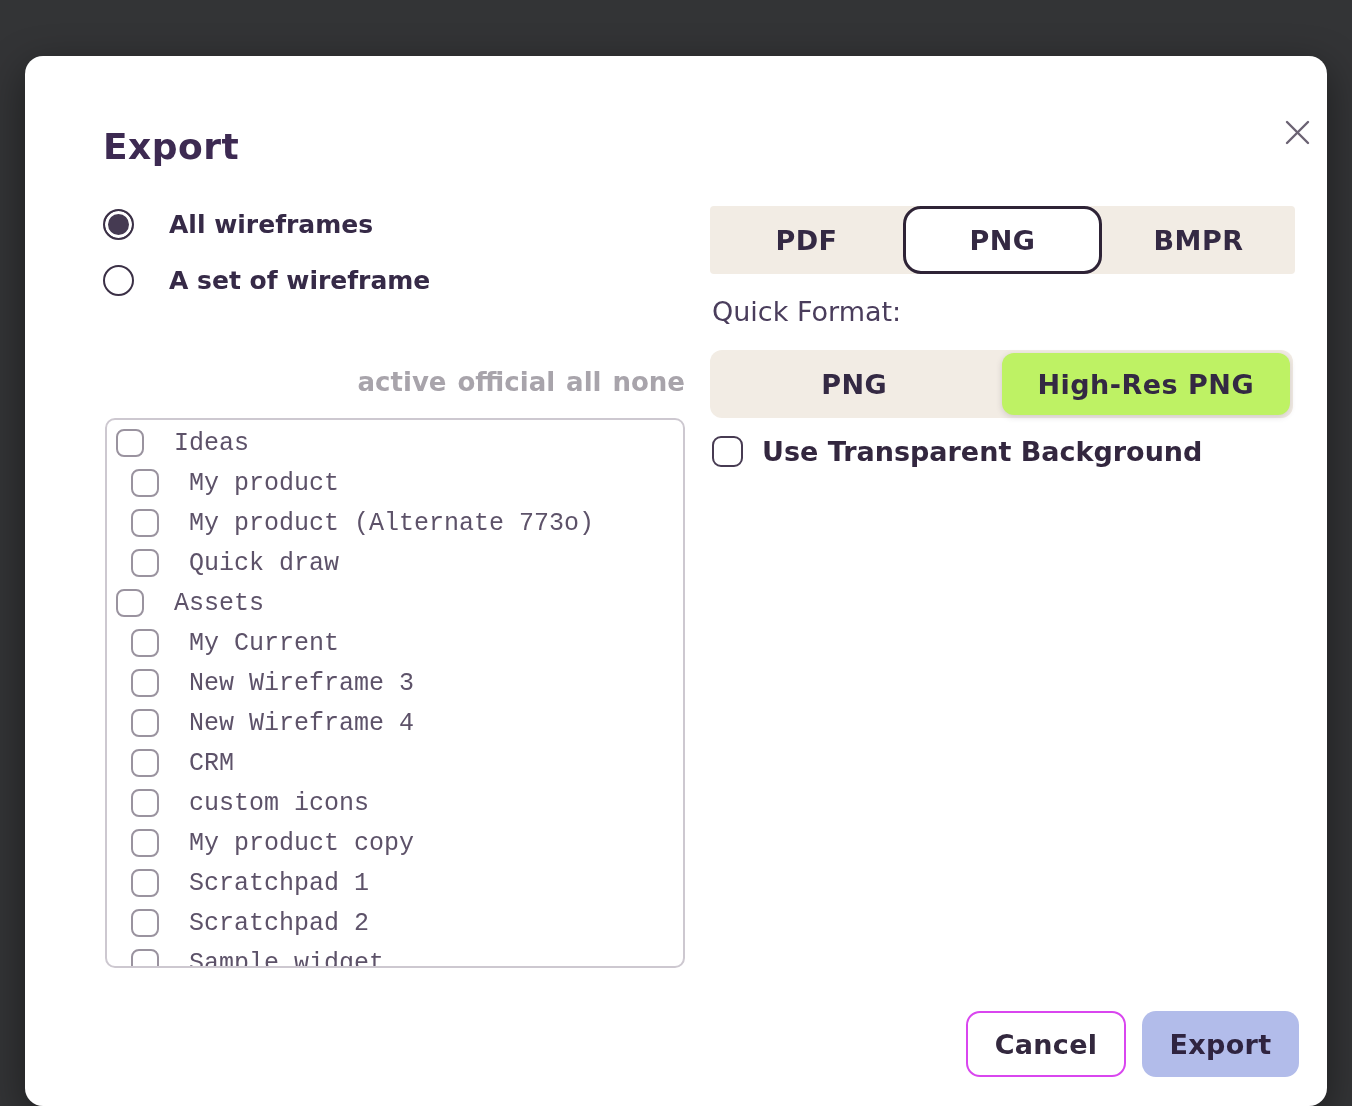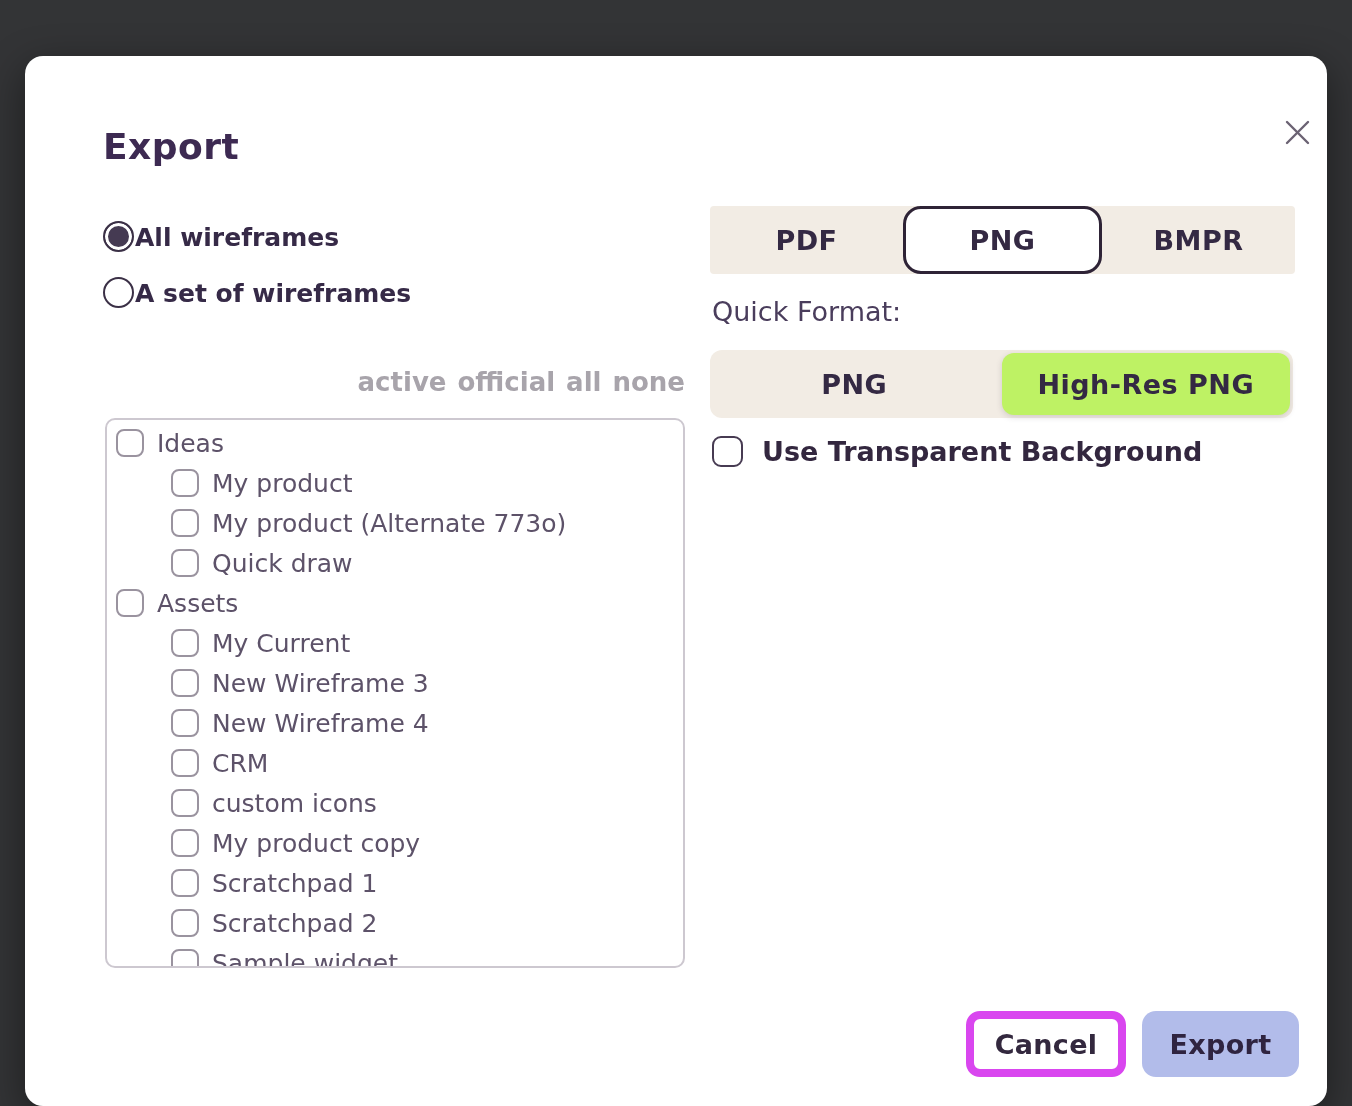--- a/index.html
+++ b/index.html
@@ -14,37 +14,37 @@
   .title{
     position:absolute;left:78px;top:70px;margin:0;
     font-size:36px;font-weight:bold;color:#3d2a52;letter-spacing:.5px;
   }
   .close{
     position:absolute;left:1246px;top:50px;width:52px;height:52px;
     display:flex;align-items:center;justify-content:center;cursor:pointer;
   }
   
   .scope{position:absolute;left:78px;top:140px;}
-  .radio-row{display:flex;align-items:flex-end;height:56px;gap:1px;cursor:pointer;}
+  .radio-row{display:flex;align-items:center;height:56px;gap:35px;cursor:pointer;}
   .radio{
     width:31px;height:31px;border-radius:50%;flex:none;box-sizing:border-box;
     border:2.5px solid #3b3046;background:#ffffff;
   }
   .radio.selected{background:#453a52;box-shadow:inset 0 0 0 3px #ffffff;}
   .radio-label{font-size:25px;font-weight:bold;color:#362a47;}
   
   .quick-links{position:absolute;left:80px;top:311px;width:580px;text-align:right;white-space:nowrap;}
   .quick-link{display:inline-block;margin-left:11px;font-size:26px;font-weight:bold;color:#a8a4ab;cursor:pointer;}
   
   .listbox{
     position:absolute;left:80px;top:362px;width:580px;height:550px;box-sizing:border-box;
     border:2px solid #cdc8d0;border-radius:10px;overflow:hidden;padding-top:3px;background:#fff;
   }
-  .tree-row{display:flex;align-items:center;height:40px;gap:13px;padding-left:9px;cursor:default;}
-  .tree-row.child{padding-left:64px;align-items:center;}
+  .tree-row{display:flex;align-items:center;height:40px;gap:30px;padding-left:9px;cursor:default;font-family:Liberation Mono, monospace;}
+  .tree-row.child{padding-left:24px;align-items:center;}
   .checkbox{
     width:28px;height:28px;flex:none;box-sizing:border-box;background:#fff;
     border:2px solid #9a939f;border-radius:8px;cursor:pointer;
   }
   .tree-label{font-size:25px;color:#5d5269;white-space:nowrap;}
   
   .tabbar{
     position:absolute;left:685px;top:150px;width:585px;height:68px;
     background:#f2ece4;border-radius:4px;display:flex;
   }
@@ -66,21 +66,21 @@
   .seg.selected{background:#bef264;border-radius:12px;margin:3px;box-shadow:0 2px 6px rgba(60,50,70,.18);}
   
   .transparent-row{position:absolute;left:687px;top:380px;display:flex;align-items:center;gap:19px;cursor:pointer;}
   .transparent-row .checkbox{width:31px;height:31px;border:2.5px solid #473b52;border-radius:9px;}
   .transparent-label{font-size:27px;font-weight:bold;color:#33273f;text-align:center;}
   
   .btn{
     position:absolute;top:955px;height:66px;border-radius:14px;cursor:pointer;
     font-family:inherit;font-size:27px;font-weight:bold;letter-spacing:.3px;
   }
-  .btn-cancel{left:941px;width:160px;background:#ffffff;border:8px solid #d946ef;color:#33283e;}
+  .btn-cancel{left:941px;width:160px;background:#ffffff;border:2px solid #d946ef;color:#33283e;}
   .btn-export{left:1117px;width:157px;background:#b2bcea;border:none;color:#2f2440;}
 </style>
 </head>
 <body>
 
 <div class="stage">
   <div class="modal">
 
     <h1 class="title">Export</h1>
 
@@ -91,21 +91,21 @@
       </svg>
     </div>
 
     <div class="scope" id="scope-options">
         <div class="radio-row">
           <span class="radio selected"></span>
           <span class="radio-label">All wireframes</span>
         </div>
         <div class="radio-row">
           <span class="radio"></span>
-          <span class="radio-label">A set of wireframes</span>
+          <span class="radio-label">A set of wireframe</span>
         </div>
       </div>
 
     <div class="quick-links" id="quick-links"><span class="quick-link">active</span><span class="quick-link">official</span><span class="quick-link">all</span><span class="quick-link">none</span></div>
 
     <div class="listbox" id="wireframe-list">
         <div class="tree-row">
           <span class="checkbox"></span>
           <span class="tree-label">Ideas</span>
         </div>

